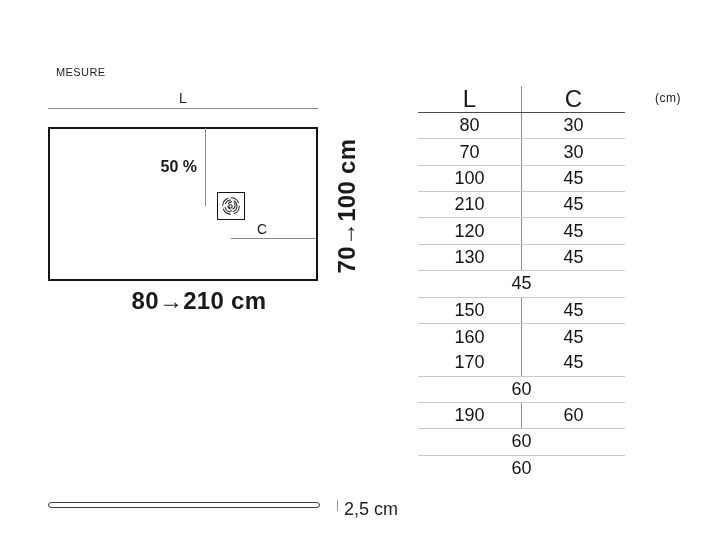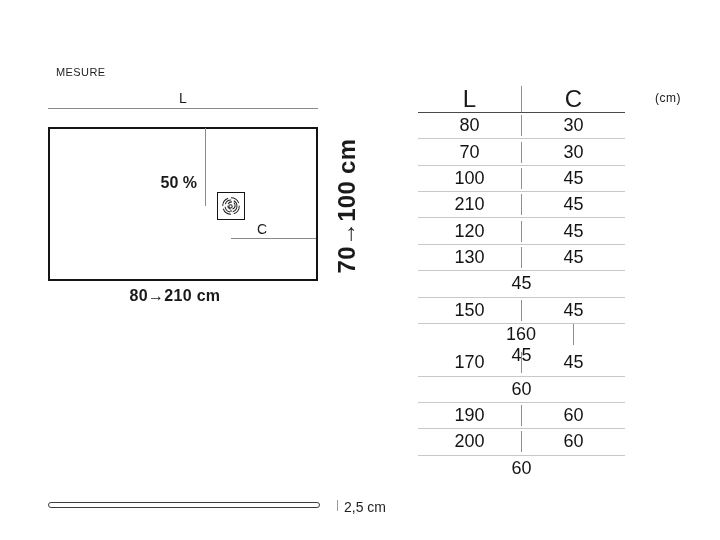--- a/index.html
+++ b/index.html
@@ -13,45 +13,45 @@
 
   
   .dim-l-line  { position:absolute; left:48px; top:108px; width:270px; height:1px; background:#8a8a8a; }
   .dim-l-label { position:absolute; left:48px; top:90px; width:270px; text-align:center; font-size:14px; }
 
   
   .tray { position:absolute; left:48px; top:127px; width:270px; height:154px;
           border:2px solid #141414; box-sizing:border-box; background:#ffffff; }
   .slope-line  { position:absolute; left:155px; top:-1px; width:1px; height:78px; background:#8a8a8a; }
   .slope-label { position:absolute; left:57px; top:29px; width:90px; text-align:right;
-                 font-size:16px; font-weight:bold;margin-top:16px; }
+                 font-size:16px; font-weight:bold; }
   .drain { position:absolute; left:167px; top:63px; width:28px; height:28px;
            border:1.5px solid #141414; box-sizing:border-box; background:#fff;
            display:flex; align-items:center; justify-content:center; }
   .dim-c-line  { position:absolute; left:181px; top:109px; width:85px; height:1px; background:#8a8a8a; }
   .dim-c-label { position:absolute; left:207px; top:92px; font-size:14px; }
 
   
-  .range-l { position:absolute; left:36px; top:287px; width:278px; text-align:center;
-             font-size:16px; font-weight:600; letter-spacing:0.3px; }
+  .range-l { position:absolute; left:60px; top:287px; width:278px; text-align:center;
+             font-size:24px; font-weight:600; letter-spacing:0.3px; }
   .range-w { position:absolute; left:347px; top:206px; transform:translate(-50%,-50%) rotate(-90deg);
              font-size:24px; font-weight:600; white-space:nowrap; letter-spacing:0.3px; }
 
   
   .thickness-bar   { position:absolute; left:48px; top:502px; width:272px; height:6px;
                      border:1px solid #3d3d3d; border-radius:3px; box-sizing:border-box; background:#fff; }
   .thickness-tick  { position:absolute; left:337px; top:500px; width:1px; height:11px; background:#9a9a9a; }
-  .thickness-label { position:absolute; left:344px; top:499px; font-size:14px; color:#1f1f1f; }
+  .thickness-label { position:absolute; left:344px; top:499px; font-size:18px; color:#1f1f1f; }
 
   
   .size-table { position:absolute; left:418px; top:86px; width:207px; }
   .thead { display:flex; height:27px; border-bottom:1px solid #4a4a4a; box-sizing:border-box; }
   .thead .cell { font-size:24px; font-weight:400; }
-  .trow { display:flex; height:26.36px; border-bottom:1px solid #c9c9c9; box-sizing:border-box;align-items:center; }
-  .trow.no-sep, .trow:last-child { border-bottom:none;flex-direction:column; }
+  .trow { display:flex; height:26.36px; border-bottom:1px solid #c9c9c9; box-sizing:border-box; }
+  .trow.no-sep, .trow:last-child { border-bottom:none; }
   .cell { display:flex; align-items:center; justify-content:center; }
   .col-l { width:104px; border-right:1px solid #8f8f8f; box-sizing:border-box; }
   .col-c { flex:1; }
   .trow .cell { font-size:18px; color:#141414; }
   .unit { position:absolute; left:655px; top:91px; font-size:12px; letter-spacing:0.5px; }
 </style>
 </head>
 <body>
 
 <div class="canvas">
@@ -132,21 +132,20 @@
           <div class="cell col-c">45</div>
         </div>
         <div class="trow">
           <div class="cell col-c">60</div>
         </div>
         <div class="trow">
           <div class="cell col-l">190</div>
           <div class="cell col-c">60</div>
         </div>
         <div class="trow">
-          <div class="cell col-l">200</div>
           <div class="cell col-c">60</div>
         </div>
         <div class="trow">
           <div class="cell col-c">60</div>
         </div>
       </div>
   </div>
   <div class="unit">(cm)</div>
 
 </div>

